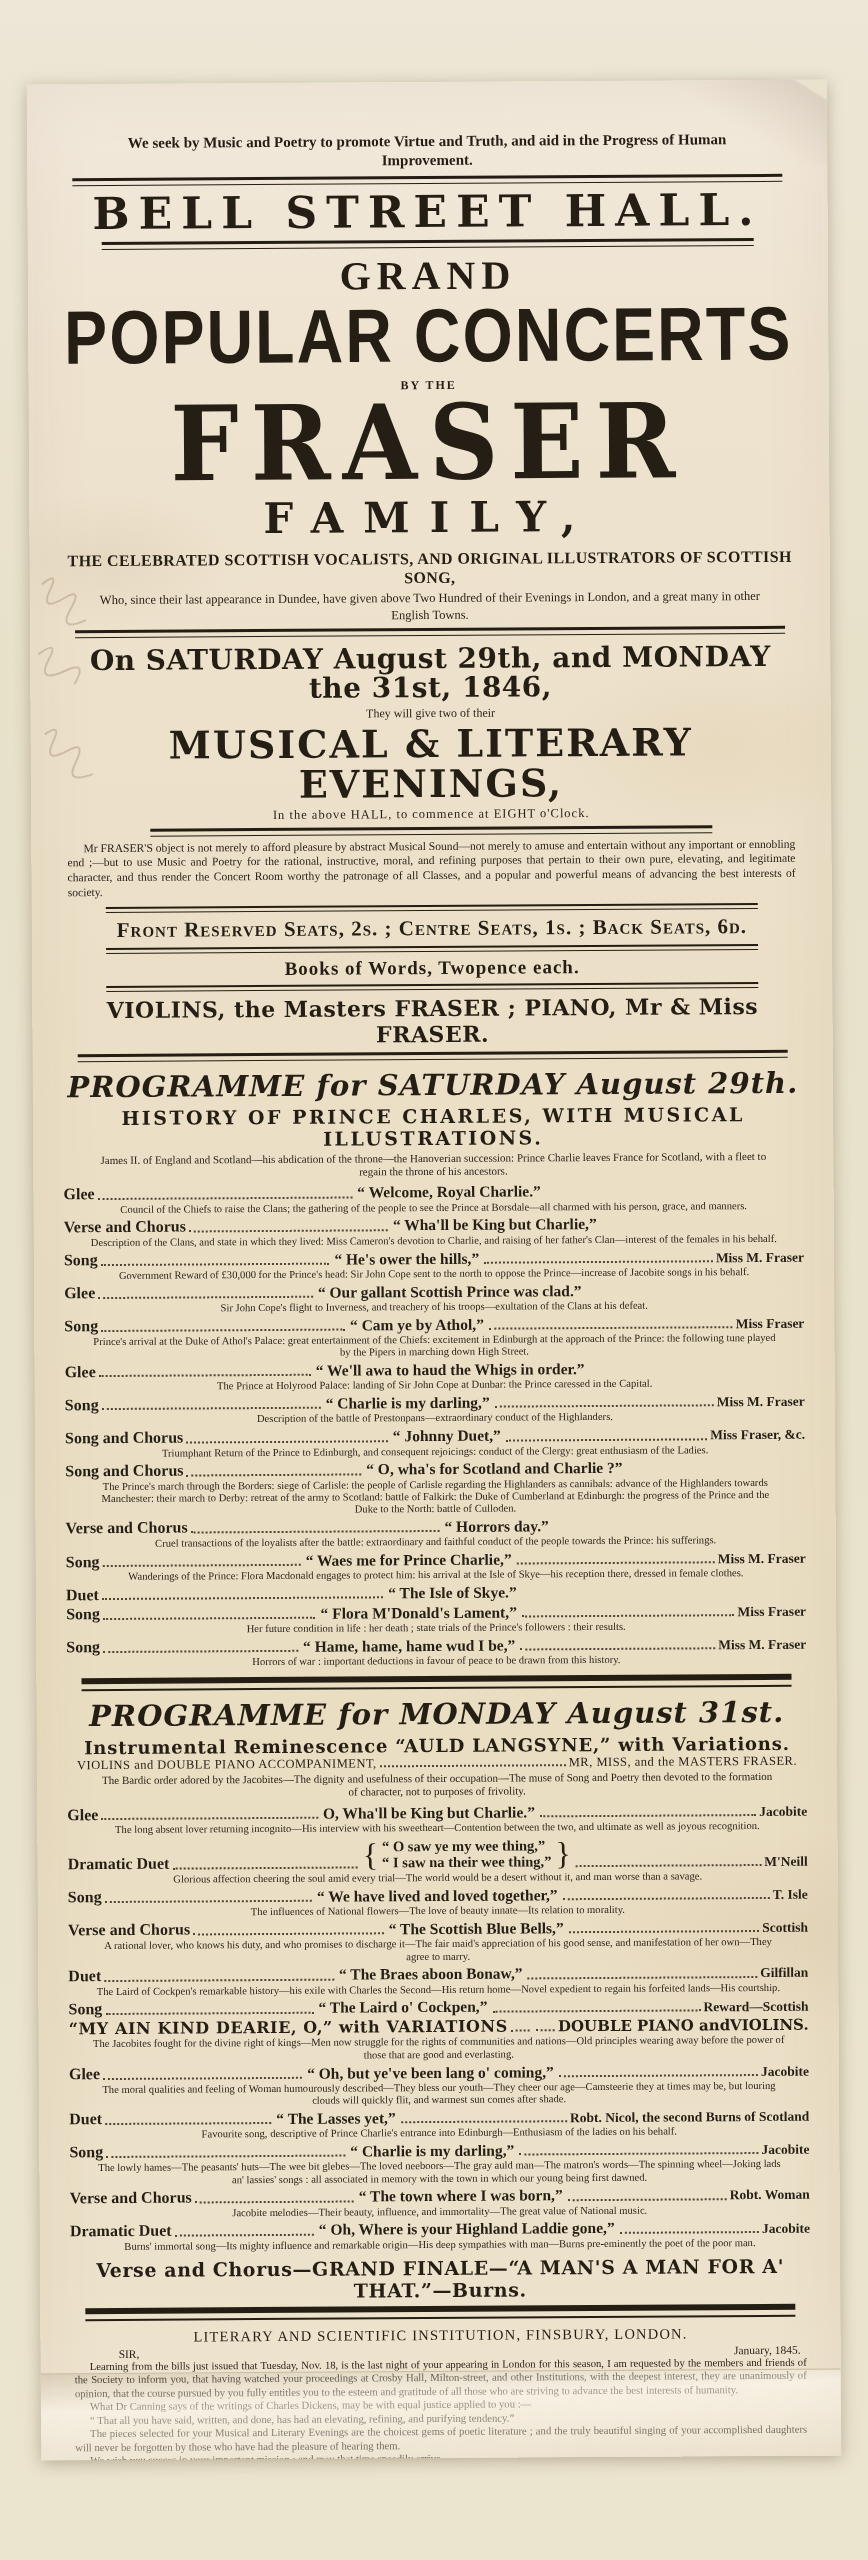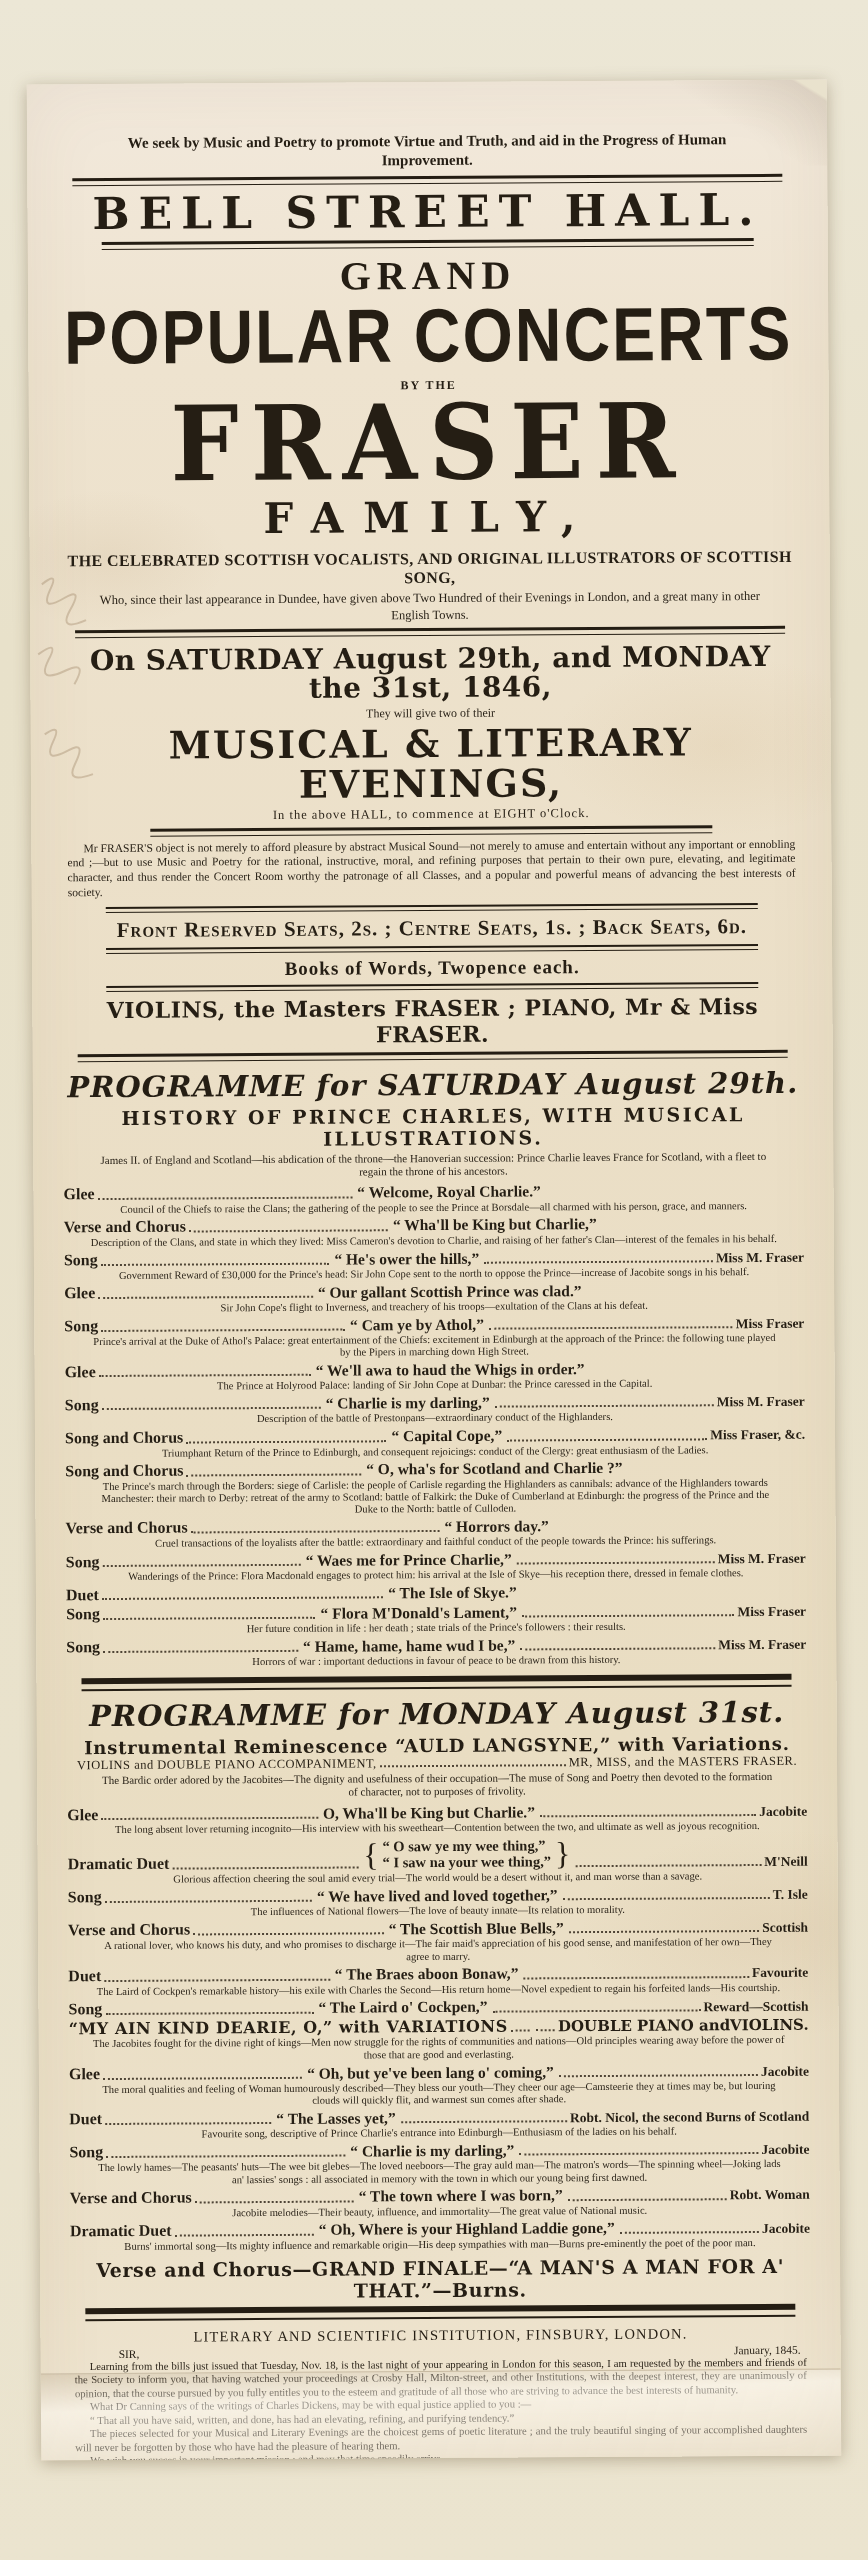--- a/index.html
+++ b/index.html
@@ -205,21 +205,21 @@
       <span class="ptitle">“ Charlie is my darling,”</span>
       <span class="lead l2"></span>
       <span class="pperf">Miss M. Fraser</span>
     </div>
     <div class="pdesc">Description of the battle of Prestonpans—extraordinary conduct of the Highlanders.</div>
   </div>
           <div class="prog-item">
     <div class="prog-row">
       <span class="ptype">Song and Chorus</span>
       <span class="lead l1"></span>
-      <span class="ptitle">“ Capital Cope,”</span>
+      <span class="ptitle">“ Johnny Duet,”</span>
       <span class="lead l2"></span>
       <span class="pperf">Miss Fraser, &amp;c.</span>
     </div>
     <div class="pdesc">Triumphant Return of the Prince to Edinburgh, and consequent rejoicings: conduct of the Clergy: great enthusiasm of the Ladies.</div>
   </div>
           <div class="prog-item">
     <div class="prog-row">
       <span class="ptype">Song and Chorus</span>
       <span class="lead l1"></span>
       <span class="ptitle">“ O, wha's for Scotland and Charlie ?”</span>
@@ -306,21 +306,21 @@
     <div class="pdesc">The long absent lover returning incognito—His interview with his sweetheart—Contention between the two, and ultimate as well as joyous recognition.</div>
   </div>
           <div class="prog-item">
     <div class="prog-row">
       <span class="ptype">Dramatic Duet</span>
       <span class="lead l1"></span>
       <span class="ptitle"><span class="brace-wrap">
                   <span class="brace">{</span>
                   <span class="brace-lines">
                     <span class="brace-line">“ O saw ye my wee thing,”</span>
-                    <span class="brace-line">“ I saw na your wee thing,”</span>
+                    <span class="brace-line">“ I saw na their wee thing,”</span>
                   </span>
                   <span class="brace">}</span>
                 </span></span>
       <span class="lead l2"></span>
       <span class="pperf">M'Neill</span>
     </div>
     <div class="pdesc">Glorious affection cheering the soul amid every trial—The world would be a desert without it, and man worse than a savage.</div>
   </div>
           <div class="prog-item">
     <div class="prog-row">
@@ -341,21 +341,21 @@
       <span class="pperf">Scottish</span>
     </div>
     <div class="pdesc">A rational lover, who knows his duty, and who promises to discharge it—The fair maid's appreciation of his good sense, and manifestation of her own—They agree to marry.</div>
   </div>
           <div class="prog-item">
     <div class="prog-row">
       <span class="ptype">Duet</span>
       <span class="lead l1"></span>
       <span class="ptitle">“ The Braes aboon Bonaw,”</span>
       <span class="lead l2"></span>
-      <span class="pperf">Favourite</span>
+      <span class="pperf">Gilfillan</span>
     </div>
     <div class="pdesc">The Laird of Cockpen's remarkable history—his exile with Charles the Second—His return home—Novel expedient to regain his forfeited lands—His courtship.</div>
   </div>
           <div class="prog-item">
     <div class="prog-row">
       <span class="ptype">Song</span>
       <span class="lead l1"></span>
       <span class="ptitle">“ The Laird o' Cockpen,”</span>
       <span class="lead l2"></span>
       <span class="pperf">Reward—Scottish</span>

